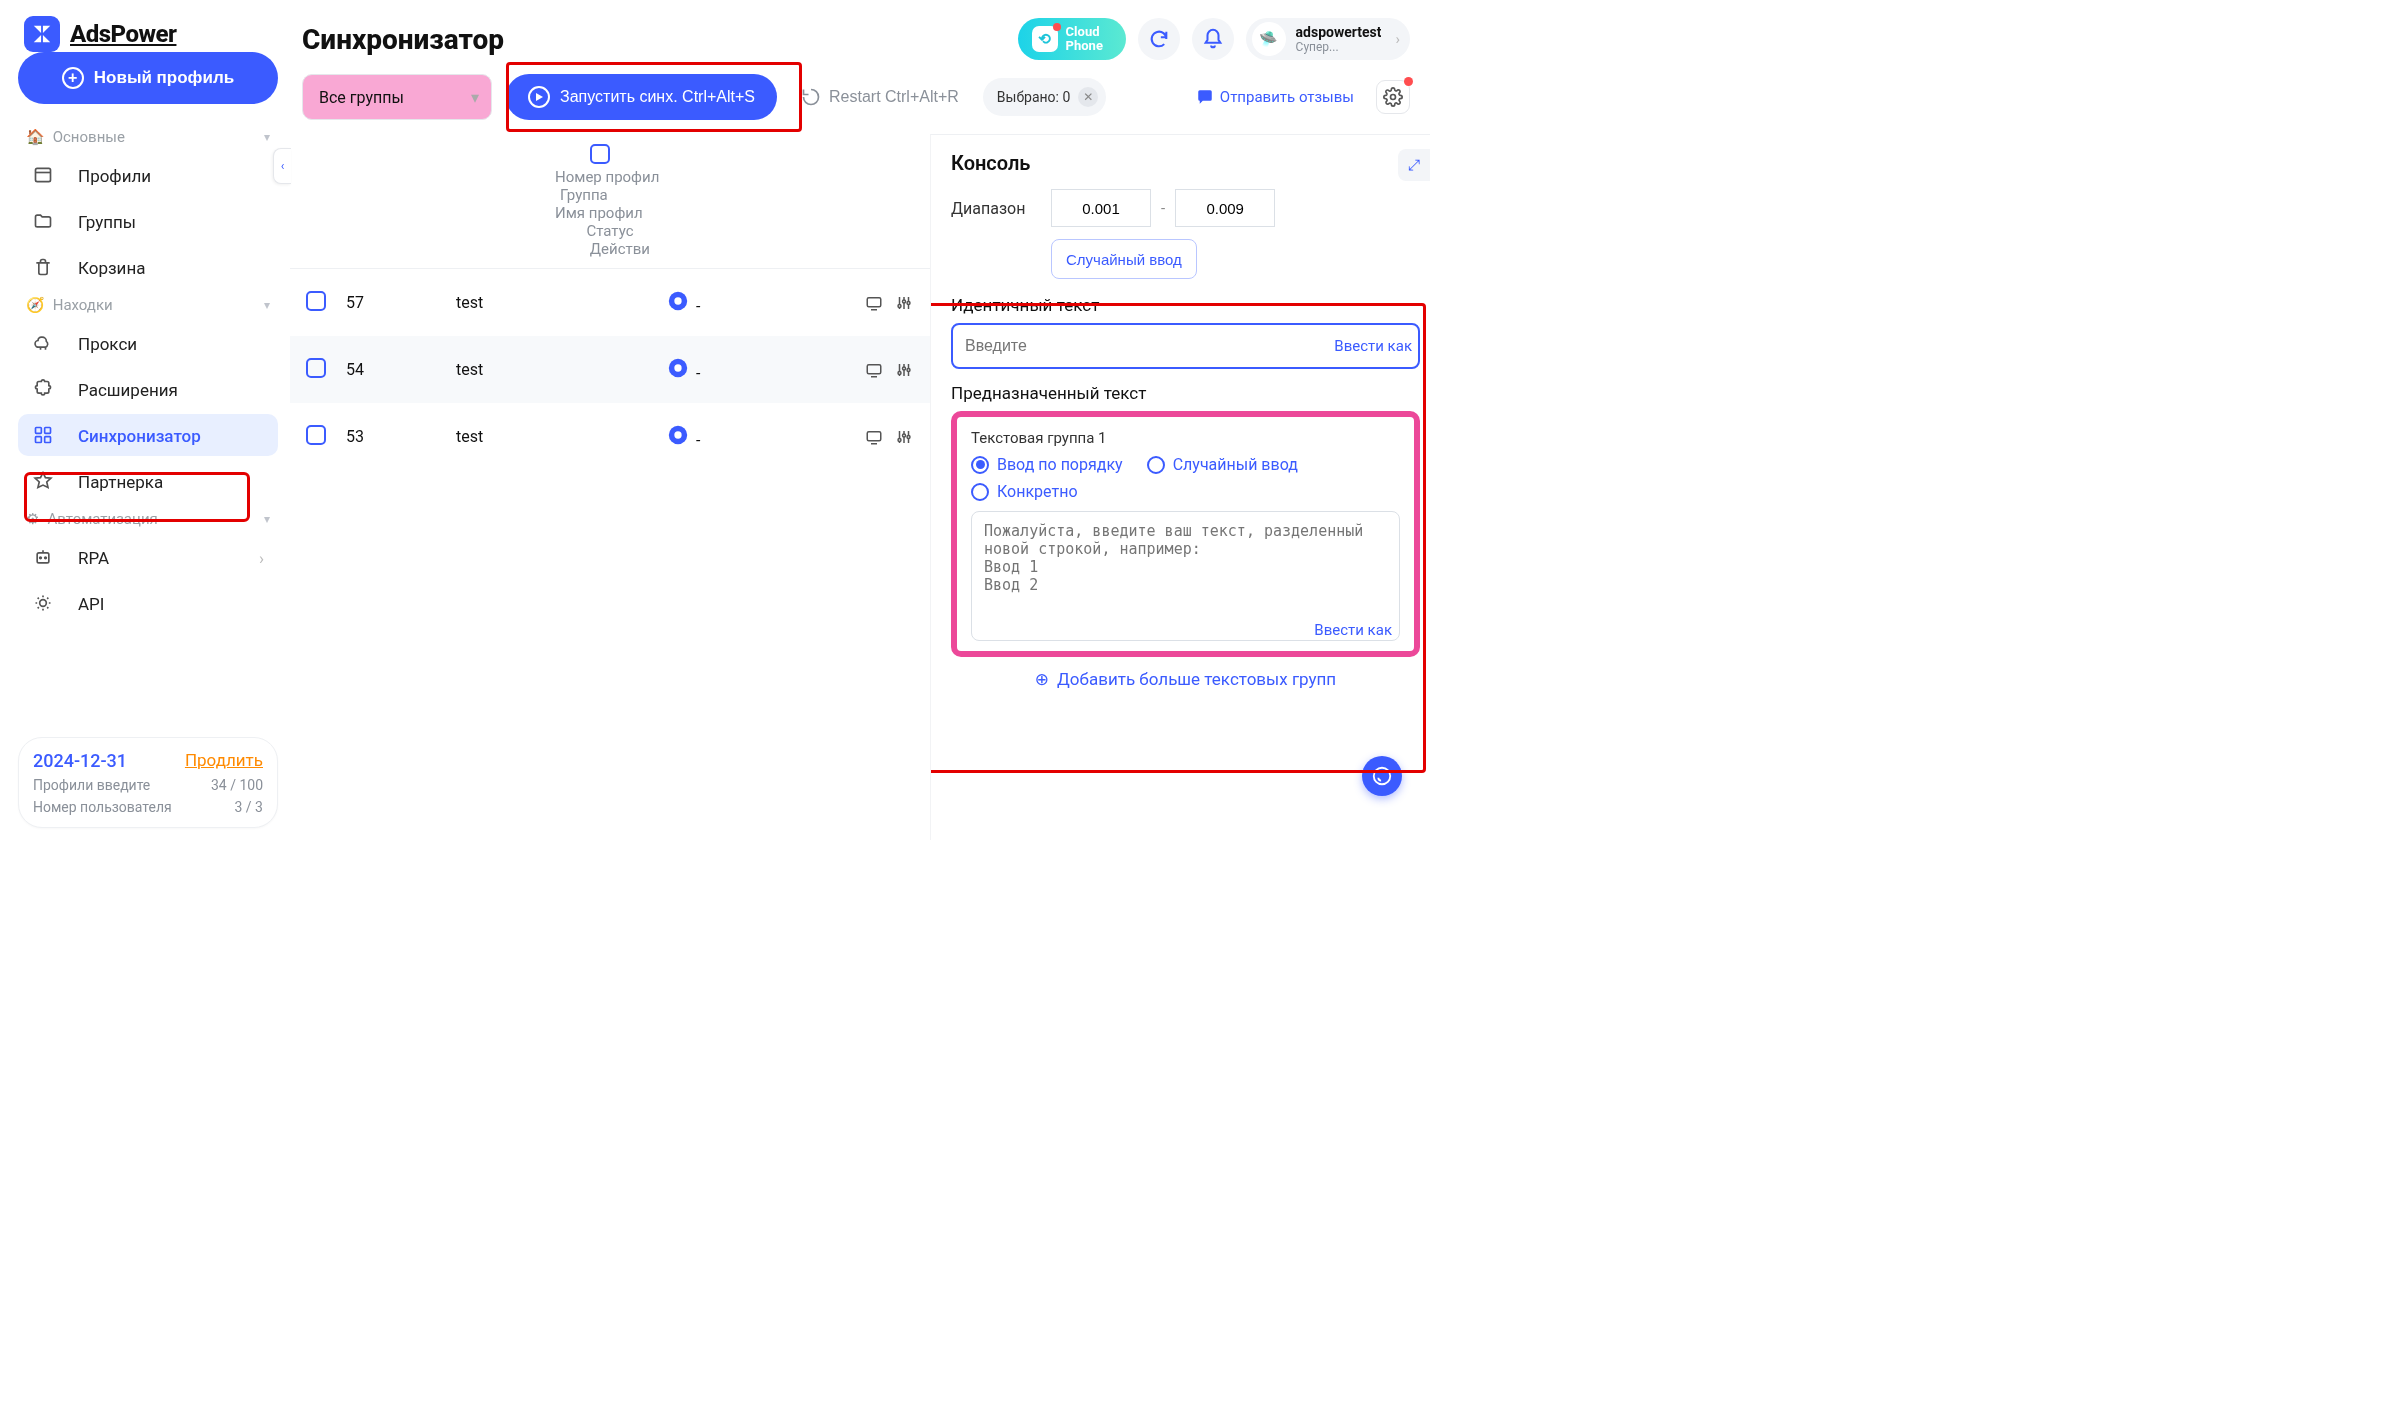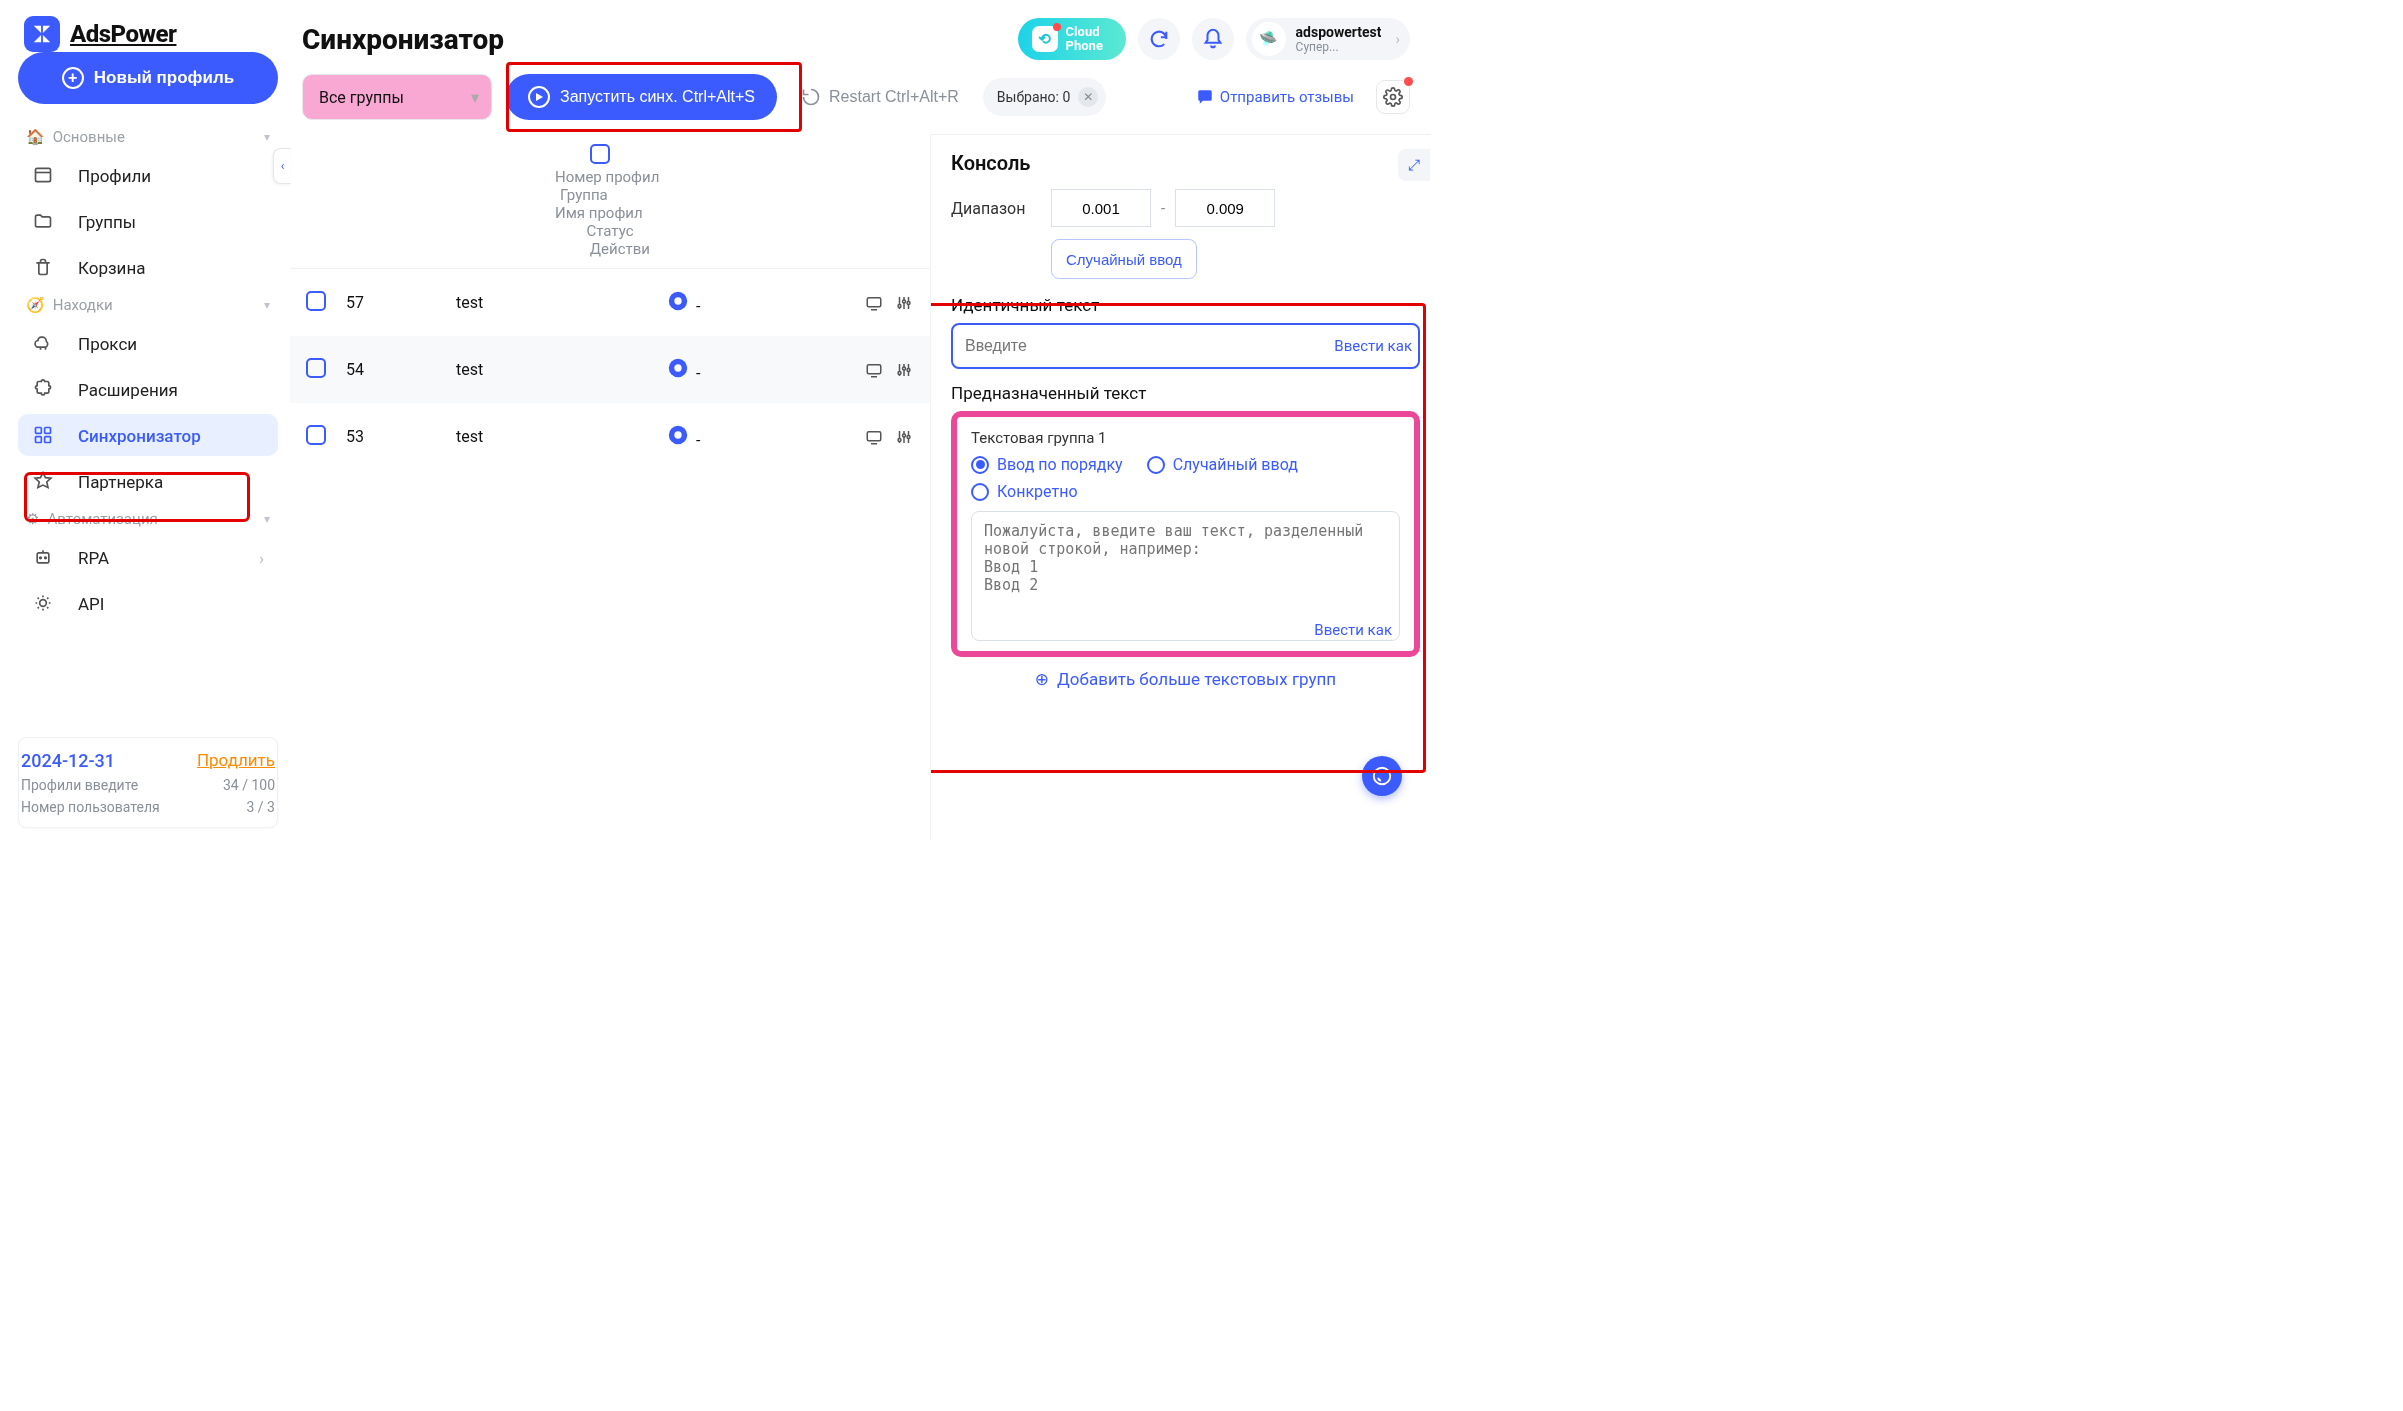--- a/index.html
+++ b/index.html
@@ -17,21 +17,21 @@
   .nav-section-header { display:flex; align-items:center; gap:8px; color:#9aa0a6; font-size:15px; padding: 6px 8px; cursor:pointer;}
   .nav-section-header .caret { margin-left:auto; color:#c0c4cc; font-size:12px;}
   .nav-item { display:flex; align-items:flex-end; gap:24px; padding: 10px 14px; border-radius: 10px; font-size: 17px; color:#222; cursor:pointer; margin: 2px 0; }
   .nav-item.active { background:#e8efff; color:#3b5bff; font-weight:500; }
   .nav-item .chev { margin-left:auto; color:#bbb; }
   .nav-ico { width: 22px; height: 22px; display:flex; align-items:center; justify-content:center; color:#555; flex-shrink:0;}
   .nav-item.active .nav-ico { color:#3b5bff; }
   .collapse-handle { position:absolute; right:-1px; top:148px; width:18px; height:36px; background:#fff; border:1px solid #e5e7eb; border-right:none; border-radius:8px 0 0 8px; display:flex; align-items:center; justify-content:center; color:#3b5bff; font-size:12px; cursor:pointer; box-shadow:-1px 1px 3px rgba(0,0,0,.06);}
   .highlight-box-1 { position:absolute; border:3px solid #e30000; border-radius:6px; pointer-events:none; }
   
-  .sub-card { margin-top:auto; background:#fff; border:1px solid #eef0f3; border-radius:8px; padding:12px 2px; box-shadow:0 1px 2px rgba(0,0,0,.03); font-size:14px;}
+  .sub-card { margin-top:auto; background:#fff; border:1px solid #eef0f3; border-radius:24px; padding:12px 14px; box-shadow:0 1px 2px rgba(0,0,0,.03); font-size:14px;}
   .sub-card .date { color:#3b5bff; font-size:18px; font-weight:500;}
   .sub-card .extend { color:#ff8a00; text-decoration:underline; float:right; font-size:17px; cursor:pointer;}
   .sub-card .stat { display:flex; justify-content:space-between; color:#8a9099; margin-top:6px;}
   
   .main { flex:1; display:flex; flex-direction:column; min-width:0; }
   .topbar { display:flex; align-items:center; padding: 18px 20px 6px 12px; gap:12px;}
   .page-title { font-size:28px; font-weight:800; flex:0 0 auto; margin-right:auto;}
   .pill { height:42px; border-radius:22px; display:flex; align-items:center; padding:0 14px; gap:8px;}
   .cloud-phone { background:linear-gradient(90deg,#1dd3e8,#5be9d2); color:#fff; font-weight:700; font-size:13px; line-height:1.1; cursor:pointer;}
   .cloud-phone .cp-ico { width:26px;height:26px;background:#fff;border-radius:7px;display:flex;align-items:center;justify-content:center;color:#1dc4d9; font-size:15px; position:relative;}

